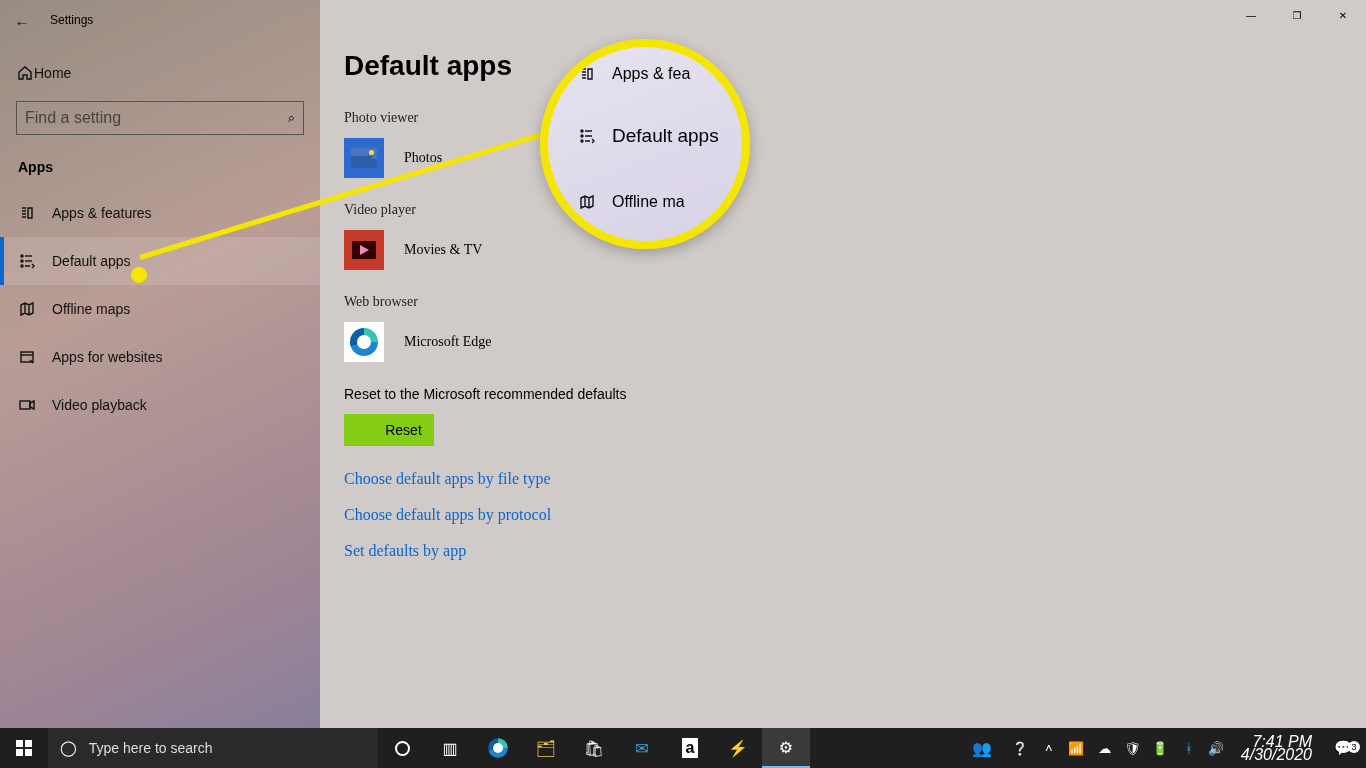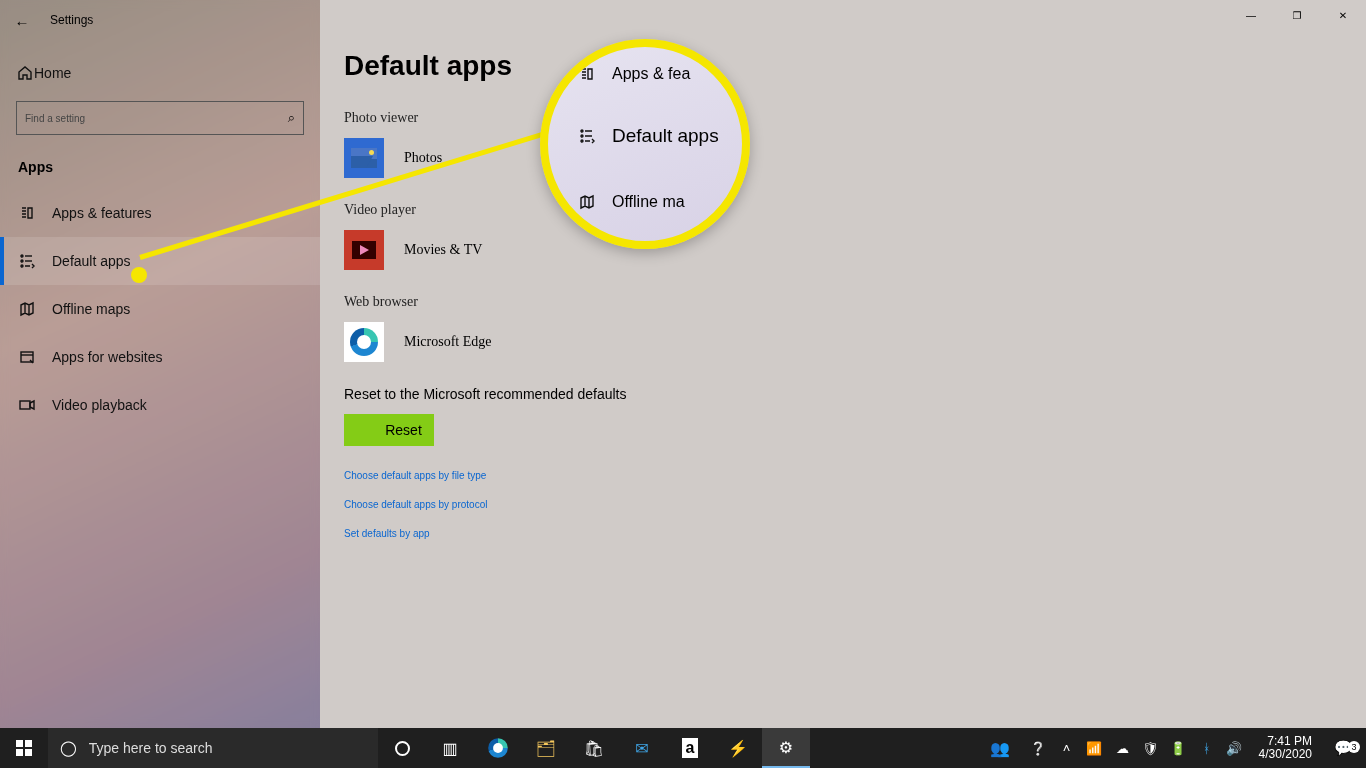--- a/index.html
+++ b/index.html
@@ -56,21 +56,21 @@
 }
 .icon { width: 18px; display:inline-flex; align-items:center; justify-content:center; }
 .home-label, .nav-label, .section-label { font-size: 14px; color: #111; }
 .search {
   margin: 6px 16px 10px 16px; height: 34px;
   border: 1px solid #555; display: flex; align-items: center;
   padding: 0 8px; position: relative;
 }
 .search input {
   border: none; background: transparent; outline: none; width: 100%;
-  font-size: 10px; color: #8b5cf6;
+  font-size: 16px; color: #8b5cf6;
 }
 .search input::placeholder { color: #444; }
 .search .mag { position: absolute; right: 8px; font-size: 13px; }
 .cat-hdr { font-size: 14px; font-weight: 600; padding: 14px 18px 14px 18px; }
 .nav-item {
   display: flex; align-items: center; gap: 16px;
   padding: 0 18px; height: 48px; cursor: pointer;
 }
 .nav-item.active { border-left: 4px solid #0a66d0; padding-left: 14px; background: rgba(255,255,255,0.12); }
 .nav-item.active .nav-label { font-weight: 400; }
@@ -86,21 +86,21 @@
 }
 .tile-photos { background:#2f6ad1; }
 .tile-movies { background:#c63a2a; }
 .tile-edge { background:#fff;}
 .app-name { font-size: 14px; }
 
 .reset-hdr { font-size: 14px; padding: 0 0 12px 24px; }
 .reset-btn { margin-left: 24px; width: 90px; height: 32px; background:#84cc16; border:none; font-size:14px; cursor:pointer;padding-left:29px; }
 
 .links { padding: 24px; }
-.links a { display:block; color:#0a66d0; font-size:10px; text-decoration:none; margin-bottom: 18px; cursor:pointer;}
+.links a { display:block; color:#0a66d0; font-size:16px; text-decoration:none; margin-bottom: 18px; cursor:pointer;font-family:Liberation Serif, serif;}
 
 
 .lens {
   position:absolute; left: 540px; top: 39px; width: 210px; height: 210px;
   border: 8px solid #f5e600; border-radius: 50%;
   background: linear-gradient(160deg, #e6e3f0, #d8d2e6);
   overflow: hidden; box-shadow: 0 4px 14px rgba(0,0,0,0.25);
 }
 .lens-row { display:flex; align-items:center; gap:16px; padding: 10px 12px; font-size: 16px;}
 .lens-row.strong { font-size: 19px; }
@@ -131,21 +131,21 @@
 }
 .search-task .mag { font-size:15px; color:#fff;}
 .search-task .ph { font-size:14px; color:#ddd;}
 .tb-btn {
   width:48px; height:40px; display:flex; align-items:center; justify-content:center; cursor:pointer;
 }
 .tb-btn.active { background:#3a3a3a; border-bottom: 2px solid #76b9ed; }
 .tb-sep { flex:1 }
 .tray { display:flex; align-items:center; gap:8px; padding:0 4px; }
 .tray .tic { width:20px; text-align:center; font-size:13px; cursor:pointer; }
-.clock { text-align:right; font-size:12px; line-height:13px; padding: 0 10px; cursor:pointer;}
+.clock { text-align:right; font-size:16px; line-height:13px; padding: 0 10px; cursor:pointer;font-style:italic;}
 .notif { width:44px; text-align:center; font-size:15px; cursor:pointer; position:relative;}
 .notif-badge { position:absolute; right:6px; bottom:4px; width:12px; height:12px; border-radius:50%;
   background:#fff; color:#000; font-size:9px; line-height:12px;}
 
 
 .g-list svg, .g-home svg, .g-map svg, .g-web svg, .g-play svg, .g-startup svg, .g-apps svg { width:16px; height:16px; stroke:#111; fill:none; stroke-width:1.4; }
 .g-list-def svg { width:16px; height:16px; }
 
 .edge-logo { position:relative; width:28px; height:28px; border-radius:50%;
   background: conic-gradient(#37c5b1 0 25%, #1d86d1 25% 70%, #0d5ea8 70% 100%); }

